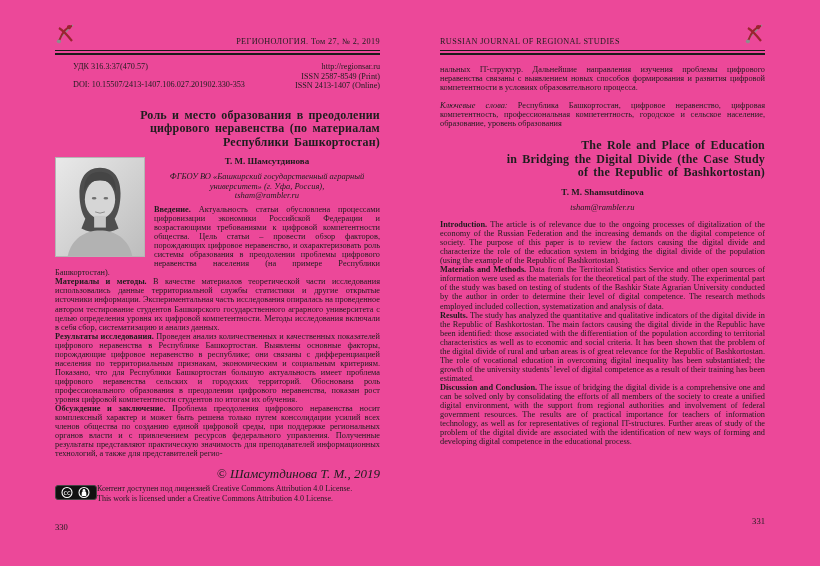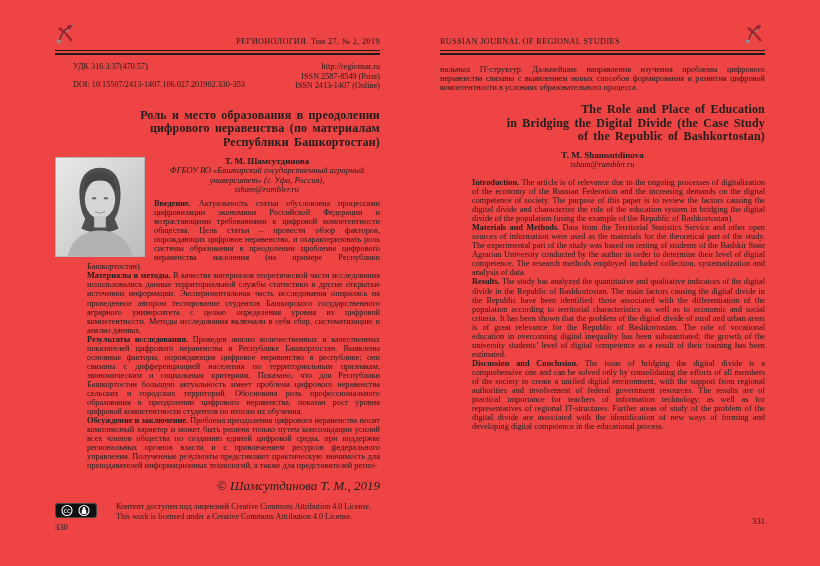--- a/index.html
+++ b/index.html
@@ -1,17 +1,17 @@
 <!DOCTYPE html>
 <html><head>
 <meta charset="utf-8">
 <style>
   html,body{margin:0;padding:0;background:#e9e9e9;}
   .spread{
-    position:relative;width:820px;height:566px;background:#ef4444;
+    position:relative;width:820px;height:566px;background:#ec4899;
     font-family:"Liberation Serif","DejaVu Serif",serif;color:#1d1d1d;
     overflow:hidden;
   }
   .page{position:absolute;top:0;height:566px;width:410px;}
   .page.left{left:0;}
   .page.right{left:410px;}
   .content{position:relative;}
   .page.left .content{margin:28px 30px 0 55px;}
   .page.right .content{margin:28px 55px 0 30px;}
 
@@ -22,35 +22,35 @@
   .meta{display:flex;justify-content:space-between;font-size:8.2px;margin-top:7px;line-height:9.5px;margin-left:18px;}
   .meta .mcol-l div{margin-bottom:8px;}
   .meta .mcol-r{text-align:right;}
 
   .art-title{font-weight:bold;font-size:12px;line-height:13.4px;text-align:right;
     word-spacing:2px;letter-spacing:.2px;margin-top:12px;}
   .page.right .art-title{margin-top:11px;}
 
   .author-block{text-align:center;}
   .author-name{font-weight:bold;font-size:9px;margin-top:7px;}
-  .affil{font-style:italic;font-size:8.5px;line-height:9.6px;margin-top:0;}
+  .affil{font-style:italic;font-size:8.5px;line-height:9.6px;margin-top:6px;}
   .affil div{line-height:9.6px;}
 
   .abstract{margin-top:5px;}
   .photo{float:left;width:90px;height:100px;margin:1px 9px 3px 0;border:1px solid #b5b5b5;box-sizing:border-box;}
   .photo svg{display:block;width:100%;height:100%;}
 
-  p.para{font-size:8.3px;line-height:9.05px;text-align:justify;margin:0;padding-left:32px;}
+  p.para{font-size:8.3px;line-height:9.05px;text-align:justify;margin:0;}
   .plabel{font-weight:bold;}
   .ilabel{font-style:italic;}
   p.kw{font-size:8.3px;line-height:9.05px;text-align:justify;margin:9px 0 0 0;}
   p.cont{font-size:8.3px;line-height:9.05px;text-align:justify;margin:10px 0 0 0;font-family:Liberation Serif, serif;}
 
   .copyright{text-align:right;font-size:13px;margin-top:8px;font-style:italic;}
-  .license{display:flex;align-items:flex-start;gap:19px;margin-top:8px;}
+  .license{display:flex;align-items:flex-start;gap:0;margin-top:2px;}
   .license-badge{flex:0 0 auto;margin-top:1px;}
   .license-text{font-size:8px;line-height:9.8px;}
 
   .pageno{position:absolute;font-size:8.6px;}
   .page.left .pageno{left:55px;bottom:34px;}
   .page.right .pageno{right:55px;bottom:40px;}
 
   .logo{flex:0 0 auto;}
 </style>
 </head>
@@ -176,20 +176,24 @@
             <path d="M4 5 C9 8, 13 13, 17 18" stroke="#9b2430" stroke-width="2.2" fill="none"></path>
             <path d="M12 3 c2 -2 5 -1 4 2 c-1 2 -4 2 -4 -2 z" fill="#9b2430"></path>
             <path d="M3 17 c-2 2 0 4 2 3 c2 -1 1 -4 -2 -3 z" fill="#8d8d8d"></path>
           </svg>
         </span>
       </div>
       <div class="rule"></div>
 
       <p class="cont">нальных IT-структур. Дальнейшие направления изучения проблемы цифрового неравенства связаны с выявлением новых способов формирования и развития цифровой компетентности в условиях образовательного процесса.</p>
 
+      <p class="kw">
+        <span class="ilabel">Ключевые слова:</span>
+        <span>Республика Башкортостан, цифровое неравенство, цифровая компетентность, профессиональная компетентность, городское и сельское население, образование, уровень образования</span>
+      </p>
 
       <div class="art-title">
         <div>The Role and Place of Education</div>
         <div>in Bridging the Digital Divide (the Case Study</div>
         <div>of the Republic of Bashkortostan)</div>
       </div>
 
       <div class="author-block">
         <div class="author-name">T. M. Shamsutdinova</div>
         <div class="affil">

